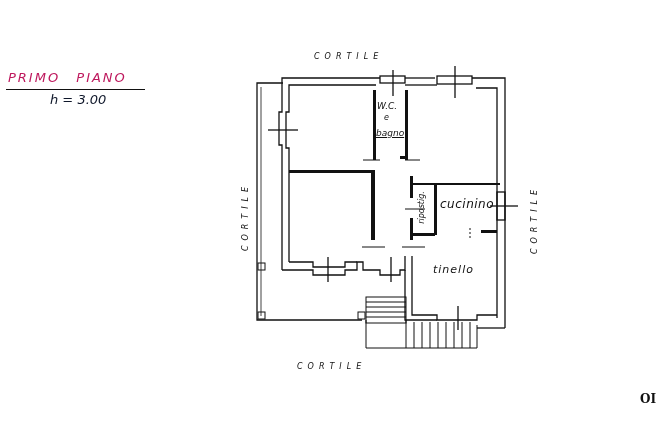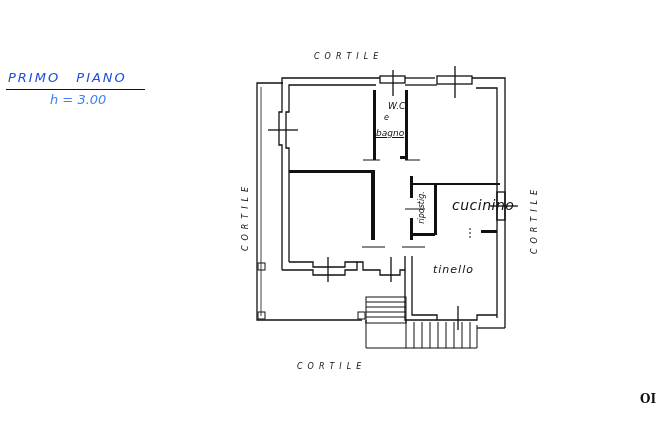--- a/index.html
+++ b/index.html
@@ -1,30 +1,30 @@
 <!DOCTYPE html>
 <html><head>
 <meta charset="utf-8">
 <style>
   html, body { margin:0; padding:0; background:#ffffff; }
   body { width:656px; height:430px; position:relative; overflow:hidden; font-family:"DejaVu Sans", sans-serif; color:#111; }
   .title-block { position:absolute; left:0; top:70px; width:160px; }
-  .title { position:absolute; left:8px; top:0; font-size:13px; font-style:italic; letter-spacing:2px; word-spacing:10px; color:#1d4ed8; }
+  .title { position:absolute; left:8px; top:0; font-size:13px; font-style:italic; letter-spacing:2px; word-spacing:10px; color:#be185d; }
   .title-rule { position:absolute; left:6px; top:19px; width:139px; height:1px; background:#111; }
-  .height { position:absolute; left:50px; top:22px; font-size:13px; font-style:italic; color:#3b82f6; }
+  .height { position:absolute; left:50px; top:22px; font-size:13px; font-style:italic; color:#0f172a; }
   .cortile { position:absolute; font-size:8px; font-style:italic; letter-spacing:5px; color:#111; }
   .ct-top { left:314px; top:52px; }
   .ct-bottom { left:297px; top:362px; }
   .ct-left { left:211px; top:212px; transform:rotate(-90deg); transform-origin:center; }
   .ct-right { left:500px; top:215px; transform:rotate(-90deg); transform-origin:center; }
   .room { position:absolute; font-style:italic; color:#111; }
-  .r-wc { left:377px; top:101px; font-size:9px;padding-left:11px; }
+  .r-wc { left:377px; top:101px; font-size:9px; }
   .r-e { left:384px; top:113px; font-size:8px; }
   .r-bagno { left:376px; top:128px; font-size:9px;text-decoration:underline; }
-  .r-cucinino { left:440px; top:197px; font-size:14px; letter-spacing:0.5px;margin-left:12px; }
+  .r-cucinino { left:440px; top:197px; font-size:12px; letter-spacing:0.5px; }
   .r-ripostig { left:405px; top:203px; font-size:8px; transform:rotate(-90deg); transform-origin:center; }
   .r-tinello { left:433px; top:263px; font-size:11px; letter-spacing:1px;font-style:italic; }
   .corner { position:absolute; left:640px; top:392px; font-family:"DejaVu Serif", serif; font-weight:bold; font-size:12px; }
   svg { position:absolute; left:0; top:0; }
 </style>
 </head>
 <body>
 
 <div class="title-block">
   <div class="title">PRIMO PIANO</div>

